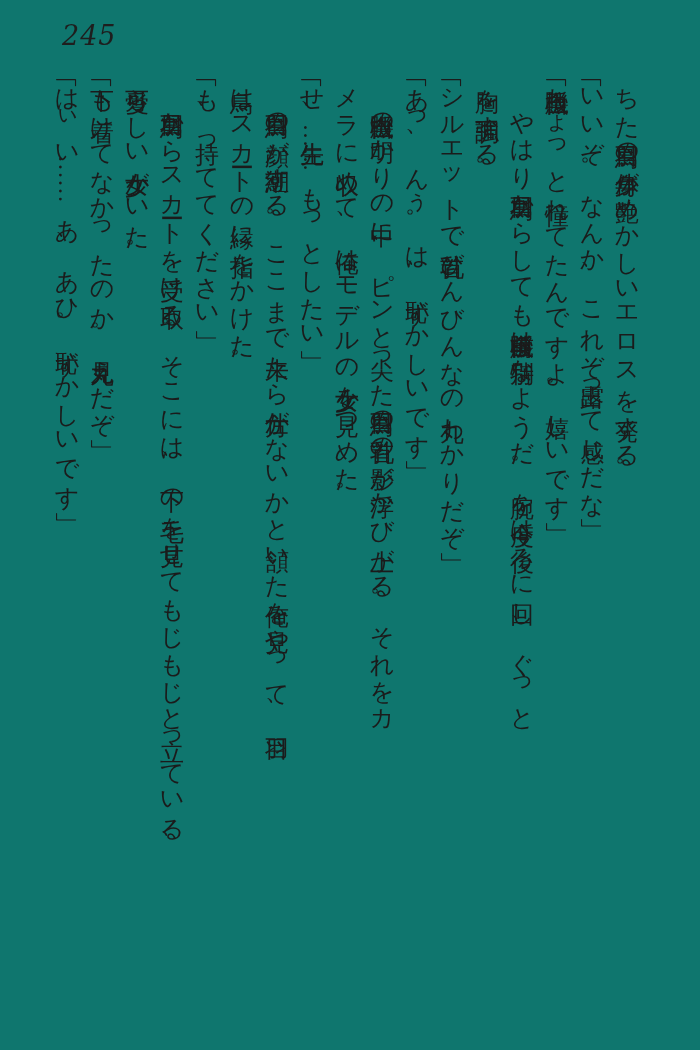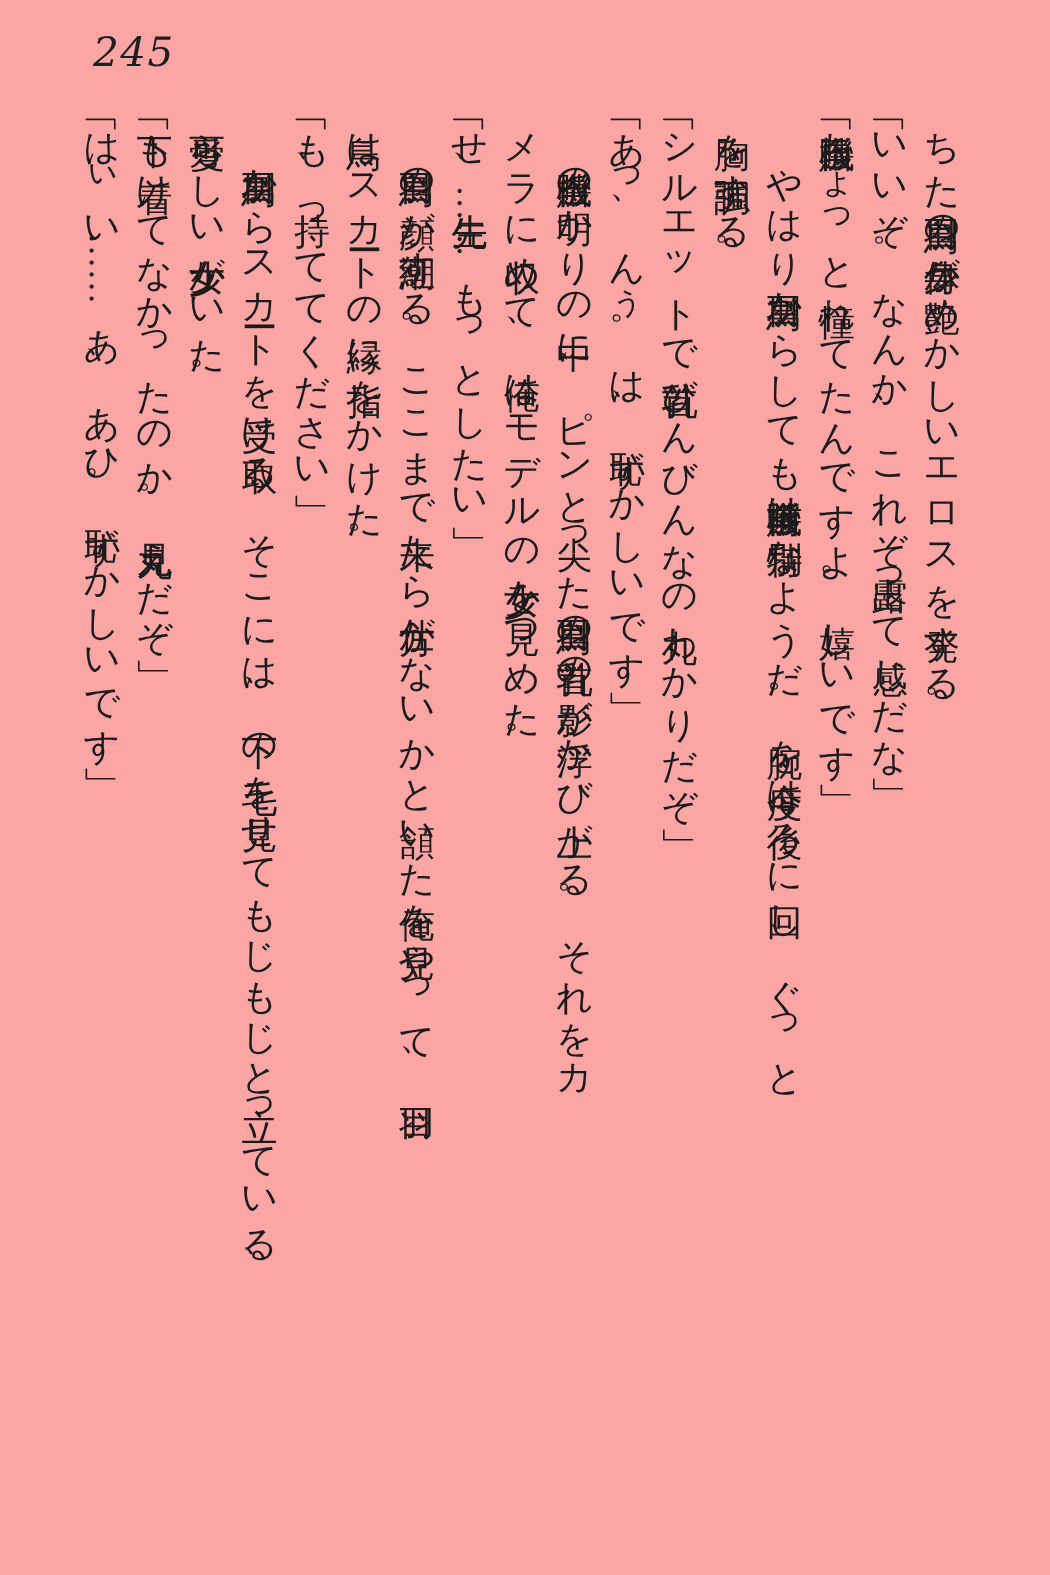--- a/index.html
+++ b/index.html
@@ -43,21 +43,21 @@
     padding: 0;
     white-space: nowrap;
   }
   .text-block p.indent {
     text-indent: 1em;
   }
 </style>
 </head>
 <body>
 
-<div class="book-page" style="background: #fca5a5;">
+<div class="book-page" style="background: #0f766e;">
   <div class="page-number">245</div>
   <div class="text-block" id="text-block" style="color: rgb(27, 27, 27);">
       <p>ちた羽目鳥の身体が艶めかしいエロスを発する。</p>
       <p>「いいぞ。なんか、これぞ露出って感じだな」</p>
       <p>「自販機ちょっと憧れてたんですよ。嬉しいです」</p>
       <p class="indent">やはり羽目鳥からしても自販機前は特別なようだ。腕を今度は後ろに回し、ぐっと</p>
       <p>胸を強調する。</p>
       <p>「シルエットで乳首びんびんなの丸わかりだぞ」</p>
       <p>「あっ、んぅ。は、恥ずかしいです」</p>
       <p class="indent">自販機の明かりの中に、ピンと尖った羽目鳥の乳首の影が浮かび上がる。それをカ</p>

